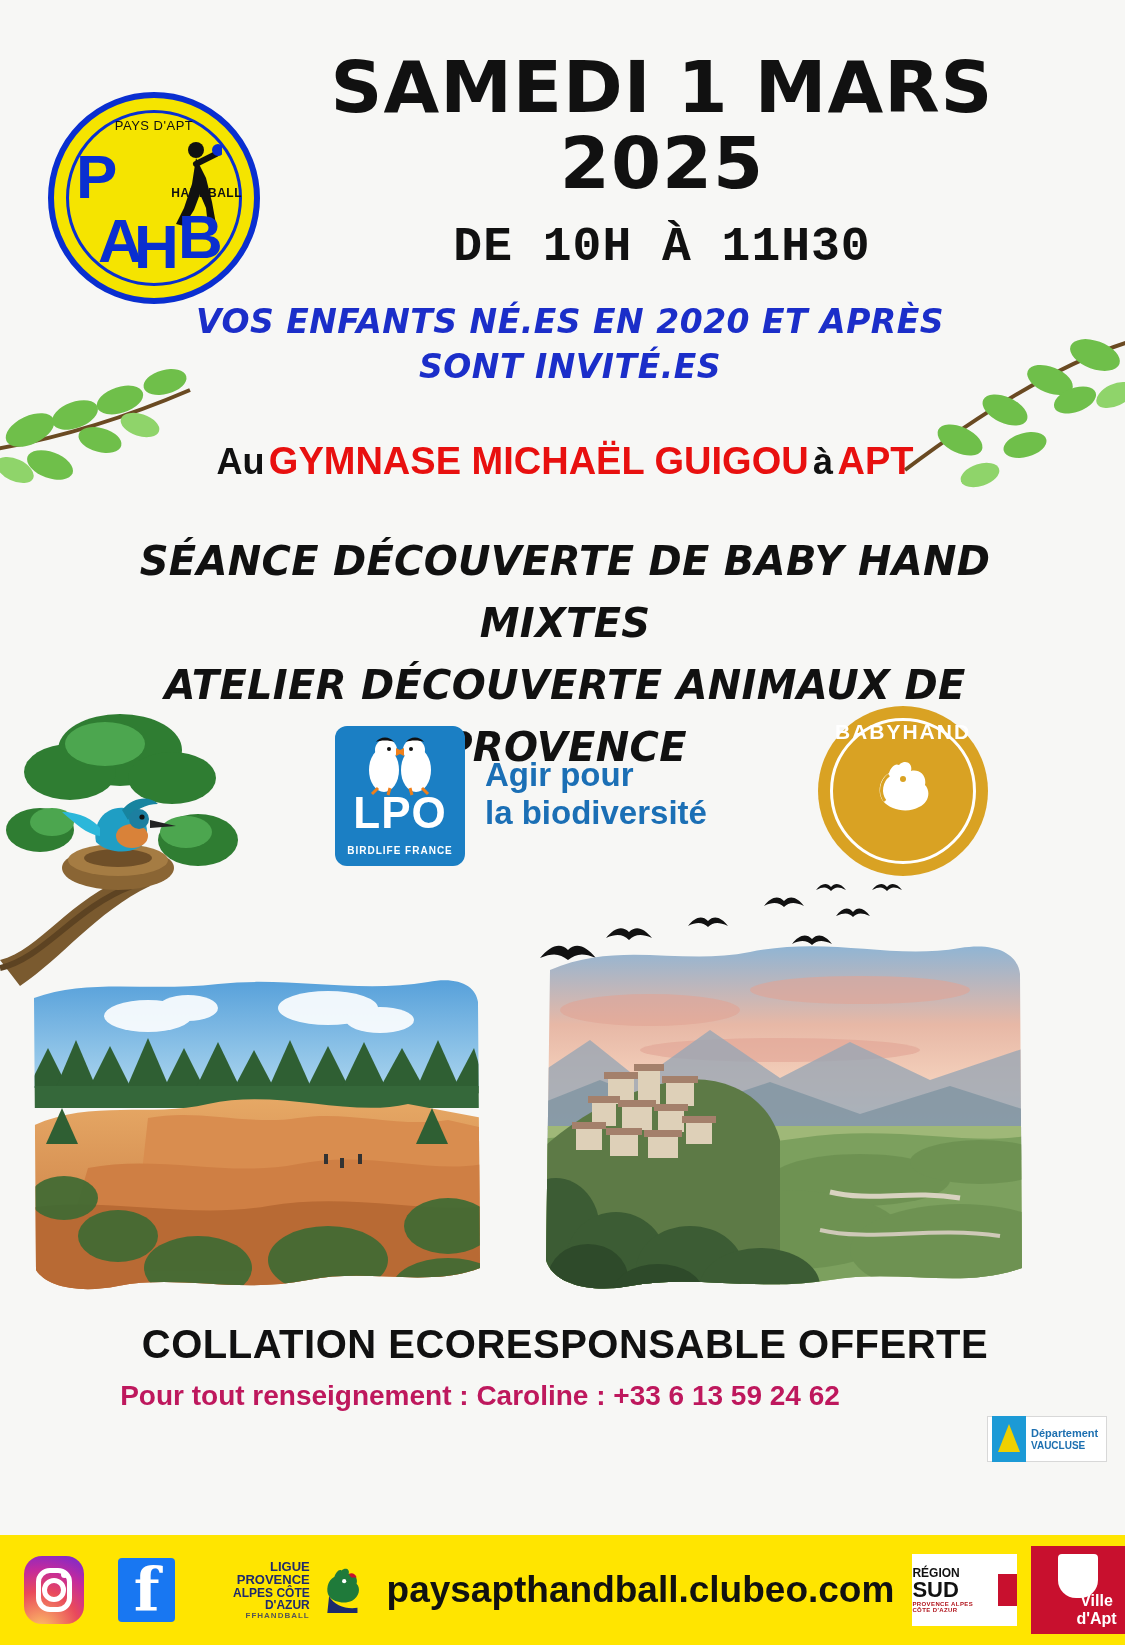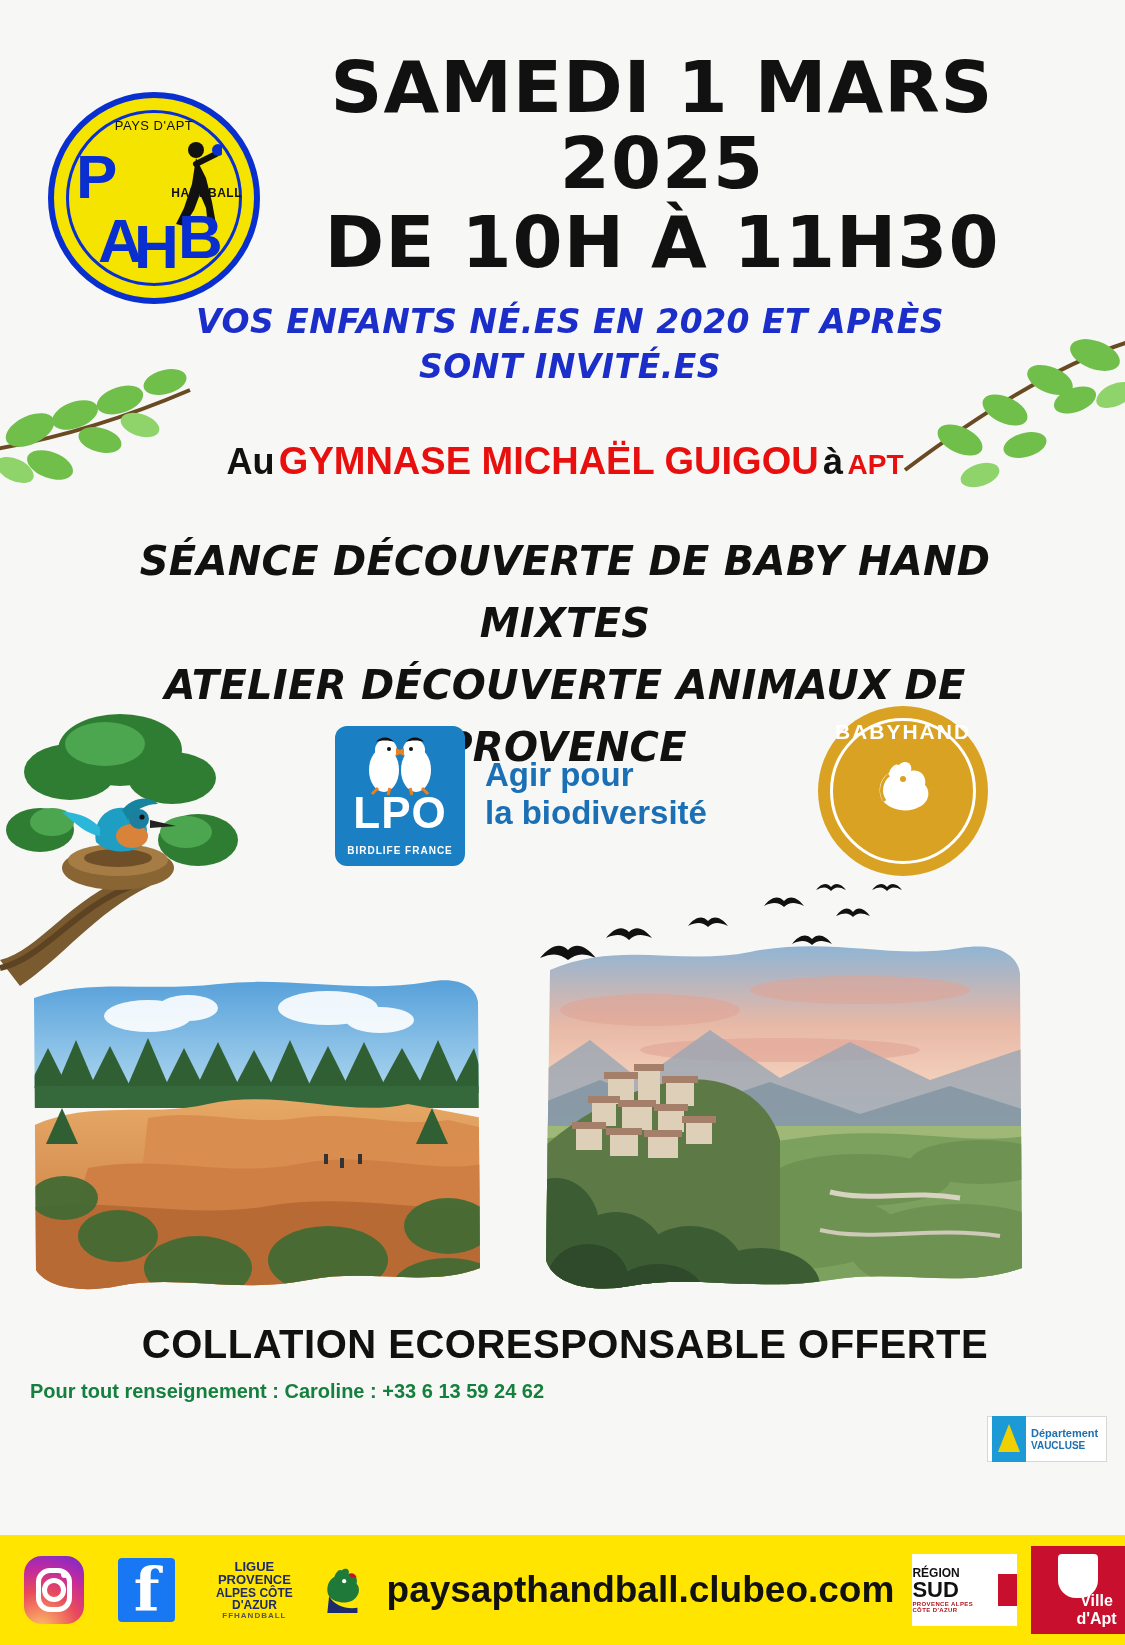--- a/index.html
+++ b/index.html
@@ -58,42 +58,42 @@
     position: absolute;
     left: 232px; top: 50px; width: 860px;
     text-align: center;
     color: #111;
     font-family: "DejaVu Sans", sans-serif;
     font-weight: 900;
     font-size: 72px;
     line-height: 1.05;
     letter-spacing: 1px;
   }
-  .headline .l2 { font-size: 72px; display: block; margin-top: 4px; }
+  .headline .l2 { font-size: 48px; display: block; margin-top: 21px; font-family: Liberation Mono, monospace; }
 
   .subline {
     position: absolute; left: 120px; top: 300px; width: 900px;
     text-align: center;
     color: #1b2ec9;
     font-family: "DejaVu Sans", sans-serif;
     font-weight: 900;
     font-style: italic;
     font-size: 33px;
     line-height: 1.35;
     letter-spacing: .5px;
   }
 
   .venue {
     position: absolute; left: 60px; top: 440px; width: 1010px;
     text-align: center;
   }
   .venue .au { color: #111; font-weight: 700; font-size: 36px; }
   .venue .place { color: #e8100f; font-weight: 800; font-size: 38px; }
   .venue .a { color: #111; font-weight: 700; font-size: 36px; }
-  .venue .apt { color: #e8100f; font-weight: 800; font-size: 28px; }
+  .venue .apt { color: #e8100f; font-weight: 800; font-size: 38px; }
 
   .activities {
     position: absolute; left: 60px; top: 530px; width: 1010px;
     text-align: center;
     color: #111;
     font-family: "DejaVu Sans", sans-serif;
     font-weight: 900;
     font-style: italic;
     font-size: 40px;
     line-height: 1.55;
@@ -164,22 +164,22 @@
 
   
   .collation {
     position: absolute; left: 60px; top: 1322px; width: 1010px;
     text-align: center; color: #111;
     font-weight: 700; font-size: 40px; letter-spacing: .5px;
     font-family: "Liberation Sans", sans-serif;
   }
   .contact {
     position: absolute; left: 30px; top: 1380px; width: 900px;
-    color: #15803d;
-    font-weight: 700; font-size: 20px;
+    text-align: center; color: #be185d;
+    font-weight: 700; font-size: 28px;
   }
 
   .vaucluse {
     position: absolute; right: 18px; top: 1372px;
     width: 120px; height: 46px; background: #fff;
     border: 1px solid #d8d8d8; display: flex; align-items: center; margin-top: 44px;
   }
   .vaucluse .vlogo {
     width: 34px; height: 46px; margin-left: 4px;
     background: #1c9ad6; position: relative;
@@ -217,21 +217,21 @@
   .ig-icon .dot {
     position: absolute; right: 16px; top: 15px; width: 7px; height: 7px;
     background: #fff; border-radius: 50%;
   }
   .fb-icon {
     width: 64px; height: 64px; margin-left: 34px; background: #1877f2;
     position: relative; border-radius: 4px; color: #fff;
     font-family: "DejaVu Serif", serif; font-weight: 900; font-size: 60px;
     text-align: center; line-height: 64px;
   }
-  .ligue-logo { margin-left: 24px; text-align: center; line-height: 1.05; }
+  .ligue-logo { margin-left: 24px; text-align: right; line-height: 1.05; }
   .ligue-logo .l1 { font-size: 13px; font-weight: 800; color: #1f2a6e; }
   .ligue-logo .l2 { font-size: 12px; font-weight: 800; color: #1f2a6e; }
   .ligue-logo .l3 { font-size: 8px; font-weight: 700; color: #555; letter-spacing: 1px; }
   .ffhb-icon { width: 46px; height: 52px; margin-left: 12px; }
   .site-url {
     margin-left: 24px; font-size: 37px; font-weight: 800; color: #111;
     font-family: "Liberation Sans", sans-serif;
   }
   .region-sud {
     margin-left: 18px; width: 118px; height: 72px; background: #fff;

